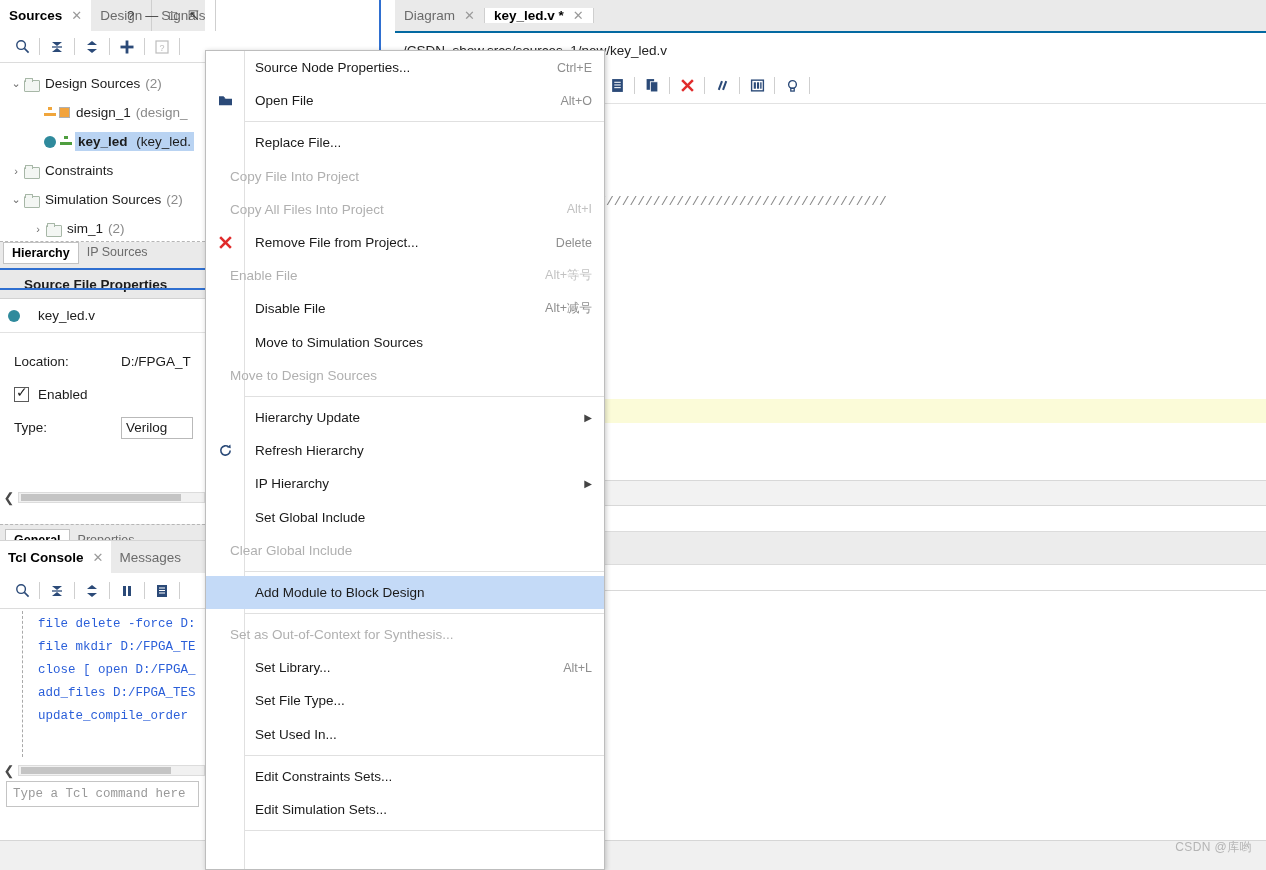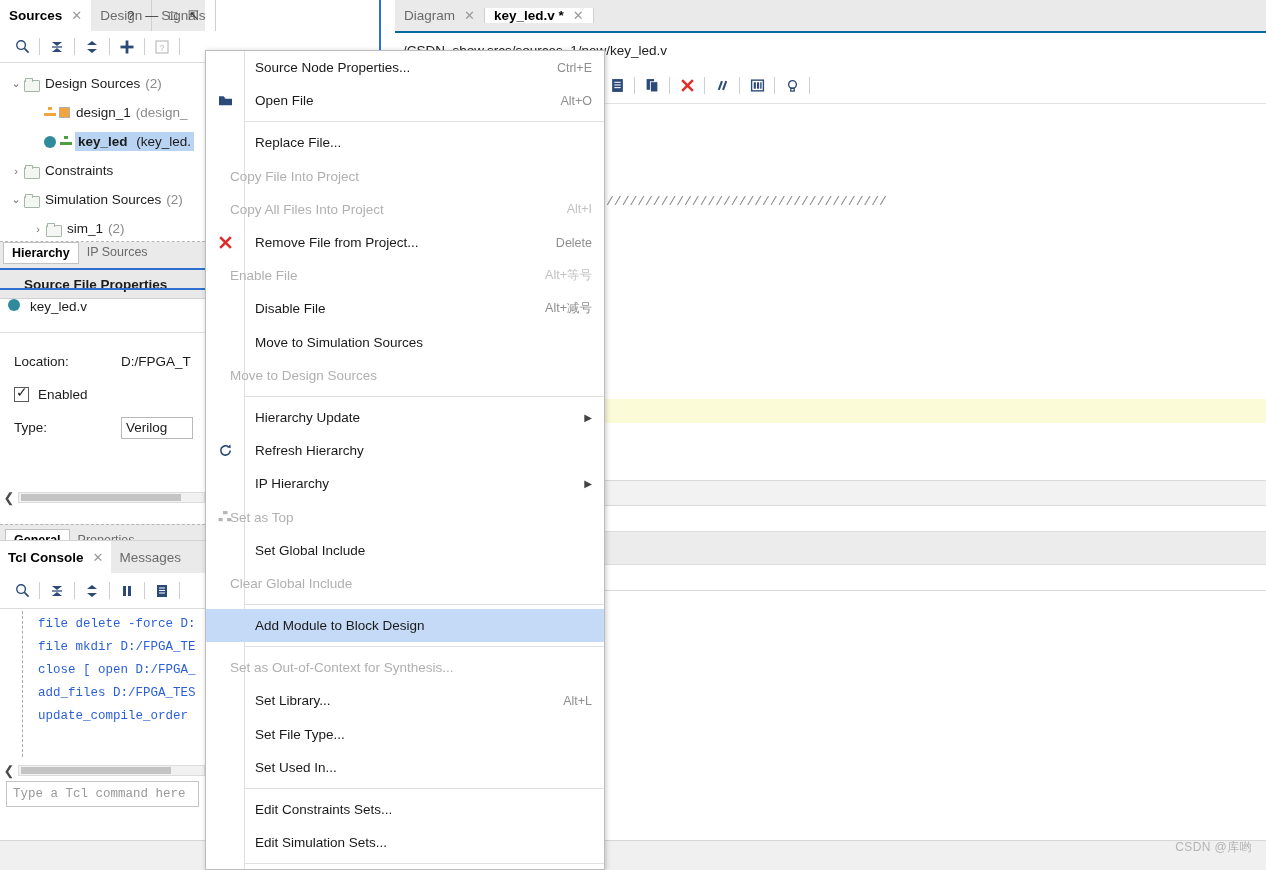--- a/index.html
+++ b/index.html
@@ -153,22 +153,22 @@
   }
 
   
   .sfp-header {
     height: 29px; background:#e9e9e9;
     display:flex; align-items:center; padding-left:24px;
     font-weight: bold; font-size:13.5px;
     border-bottom: 1px solid #d2d2d2;
   }
   .sfp-file {
-    height:34px; display:flex; align-items:flex-start;
-    padding-left:8px; gap:6px; font-size:13.5px;
+    height:34px; display:flex; align-items:center;
+    padding-left:8px; gap:14px; font-size:13.5px;
     border-bottom:1px solid #e2e2e2;
   }
   .sfp-body { padding: 12px 0 0 14px; }
   .sfp-row { display:flex; align-items:center; height:33px; font-size:13.5px; }
   .chk {
     width:15px;height:15px;border:1.4px solid #5a5a5a;background:#fff;
     margin-right:9px; position:relative; flex:none;
   }
   .chk::after{
     content:"✓"; position:absolute; left:1px; top:-4px;
@@ -698,30 +698,20 @@
               <path d="M13 8a5 5 0 1 1-1.6-3.7" fill="none" stroke="#2b4a78" stroke-width="1.7"></path>
               <polygon points="13.2,1.5 13.6,5.6 9.6,4.6" fill="#2b4a78"></polygon>
             </svg>
           </span>
           <span>Refresh Hierarchy</span>
         </div>
         <div class="ctx-item">
           <span>IP Hierarchy</span>
           <span class="ctx-arrow">▶</span>
         </div>
-        <div class="ctx-item disabled">
-          <span class="ctx-icon">
-            <svg width="14" height="12" viewBox="0 0 14 12">
-              <rect x="5" y="0" width="4.5" height="3.2" fill="#b5b5b5"></rect>
-              <rect x="0.5" y="7" width="4.2" height="3.2" fill="#b5b5b5"></rect>
-              <rect x="9" y="7" width="4.2" height="3.2" fill="#b5b5b5"></rect>
-            </svg>
-          </span>
-          <span>Set as Top</span>
-        </div>
         <div class="ctx-item">
           <span>Set Global Include</span>
         </div>
         <div class="ctx-item disabled">
           <span>Clear Global Include</span>
         </div>
         <div class="ctx-sep"></div>
         <div class="ctx-item selected">
           <span>Add Module to Block Design</span>
         </div>

